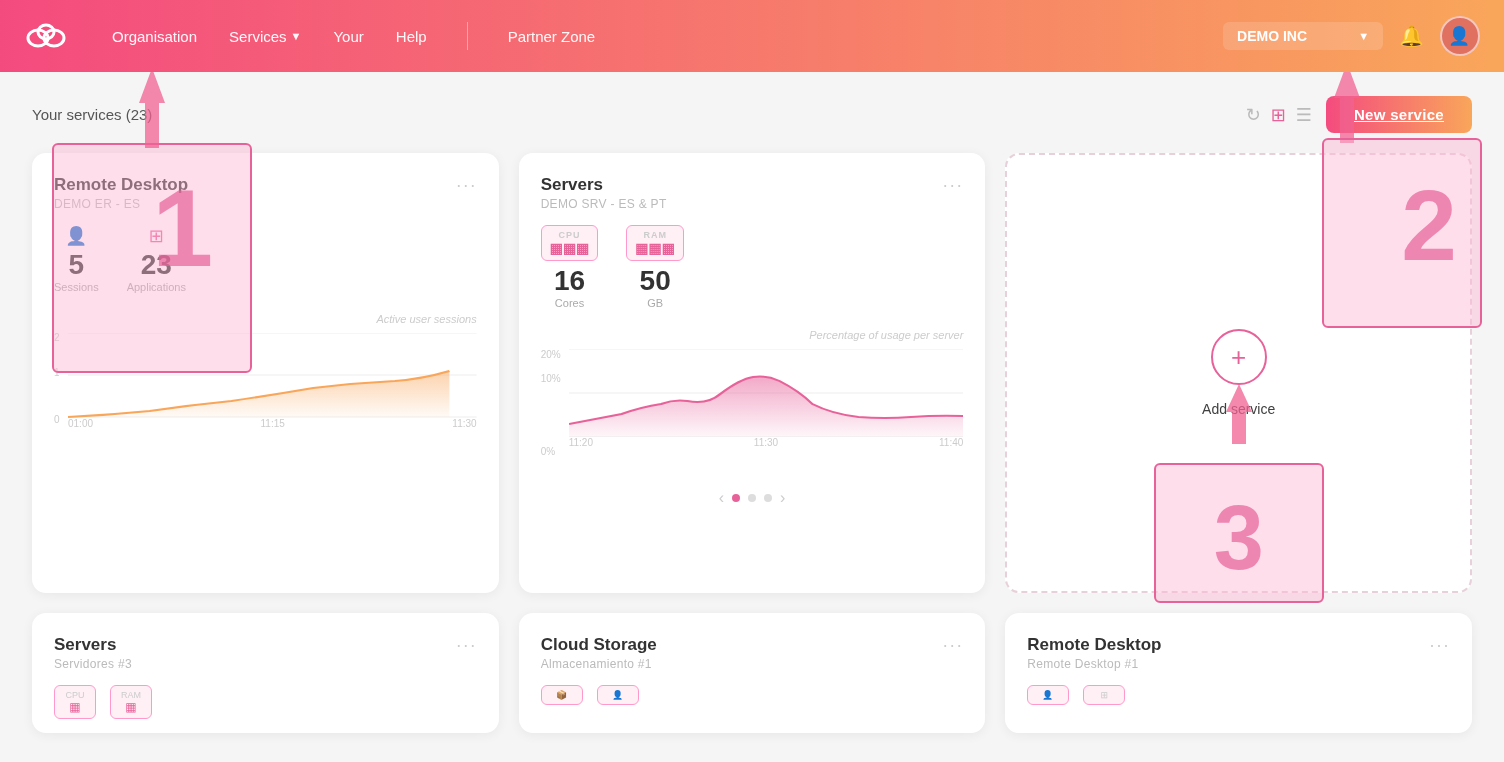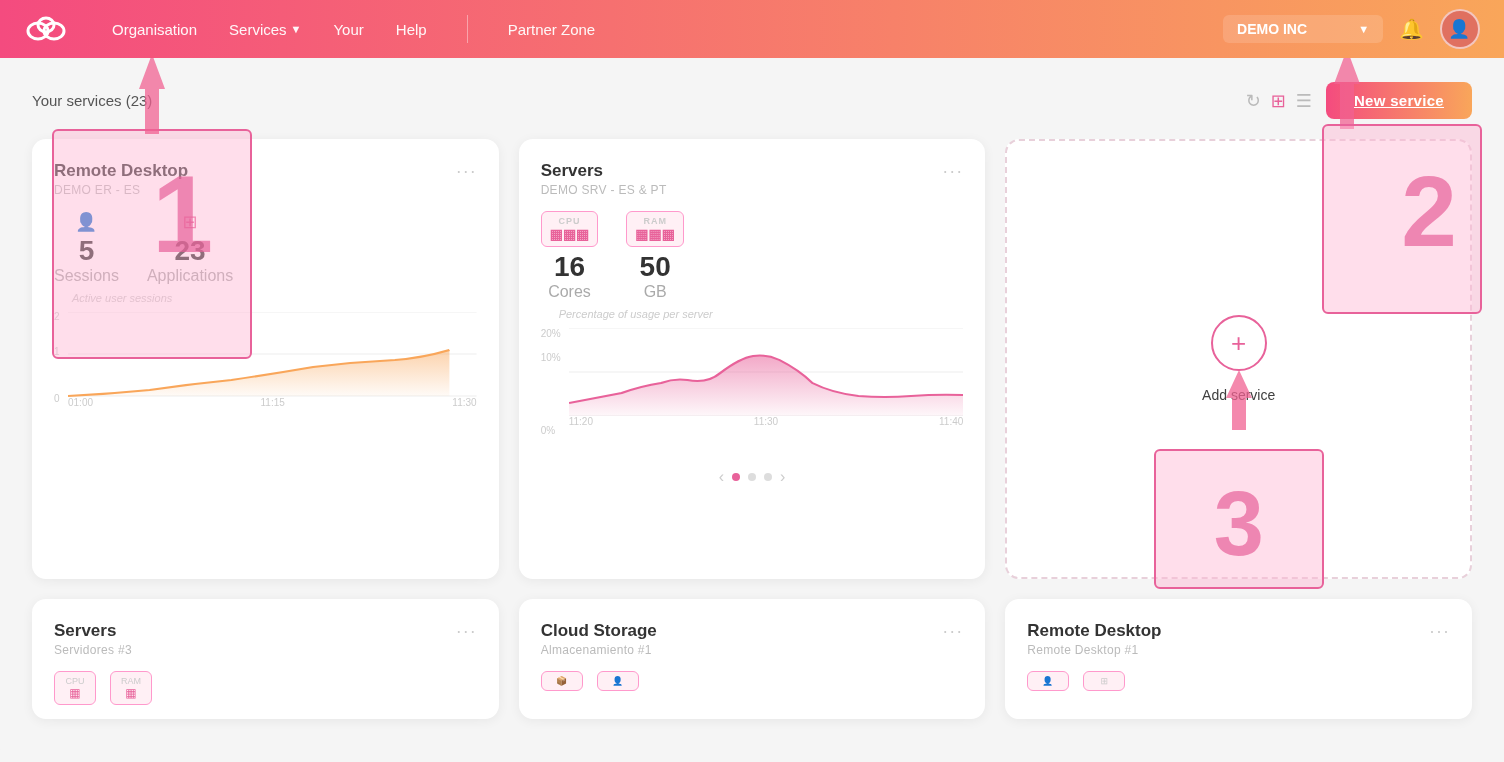--- a/index.html
+++ b/index.html
@@ -1,21 +1,21 @@
 <!DOCTYPE html>
 <html><head>
   <meta charset="utf-8">
   <style>
     * { box-sizing: border-box; margin: 0; padding: 0; }
     body { font-family: 'Segoe UI', Arial, sans-serif; background: #f5f5f5; overflow: hidden; }
 
     
     .navbar {
       background: linear-gradient(to right, #f44b7f, #f9a65a);
-      height: 58px;
+      height: 72px;
       display: flex;
       align-items: center;
       padding: 0 24px;
       position: relative;
       z-index: 10;
     }
     .navbar-logo { margin-right: 40px; }
     .navbar-logo svg { width: 48px; height: 36px; }
     .navbar-links { display: flex; align-items: center; gap: 32px; flex: 1; }
     .navbar-link {
@@ -90,22 +90,22 @@
     }
     .card-header { display: flex; align-items: flex-start; justify-content: space-between; margin-bottom: 4px; }
     .card-title { font-size: 17px; font-weight: 700; color: #333; }
     .card-subtitle { font-size: 12px; color: #bbb; font-weight: 400; letter-spacing: 0.3px; margin-top: 2px; }
     .card-menu { color: #ccc; font-size: 18px; cursor: pointer; letter-spacing: 1px; }
 
     
     .card-stats { display: flex; gap: 28px; margin: 14px 0 4px 0; align-items: flex-end; }
     .stat-group { display: flex; flex-direction: column; align-items: center; }
     .stat-number { font-size: 28px; font-weight: 700; color: #333; line-height: 1; }
-    .stat-label { font-size: 16px; color: #aaa; margin-top: 2px; }
-    .stat-desc { font-size: 11px; color: #ccc; font-style: italic; text-align: left; margin: 7px 0 8px 0; padding-left: 18px; }
+    .stat-label { font-size: 11px; color: #aaa; margin-top: 2px; }
+    .stat-desc { font-size: 11px; color: #ccc; font-style: italic; text-align: right; margin: 20px 0 8px 0; padding-left: 18px; }
 
     
     .server-stats { display: flex; gap: 28px; margin: 14px 0 4px 0; }
     .server-stat { display: flex; flex-direction: column; align-items: center; }
 
     
     .add-service-card {
       background: white;
       border-radius: 14px;
       border: 2px dashed #e8d0da;

